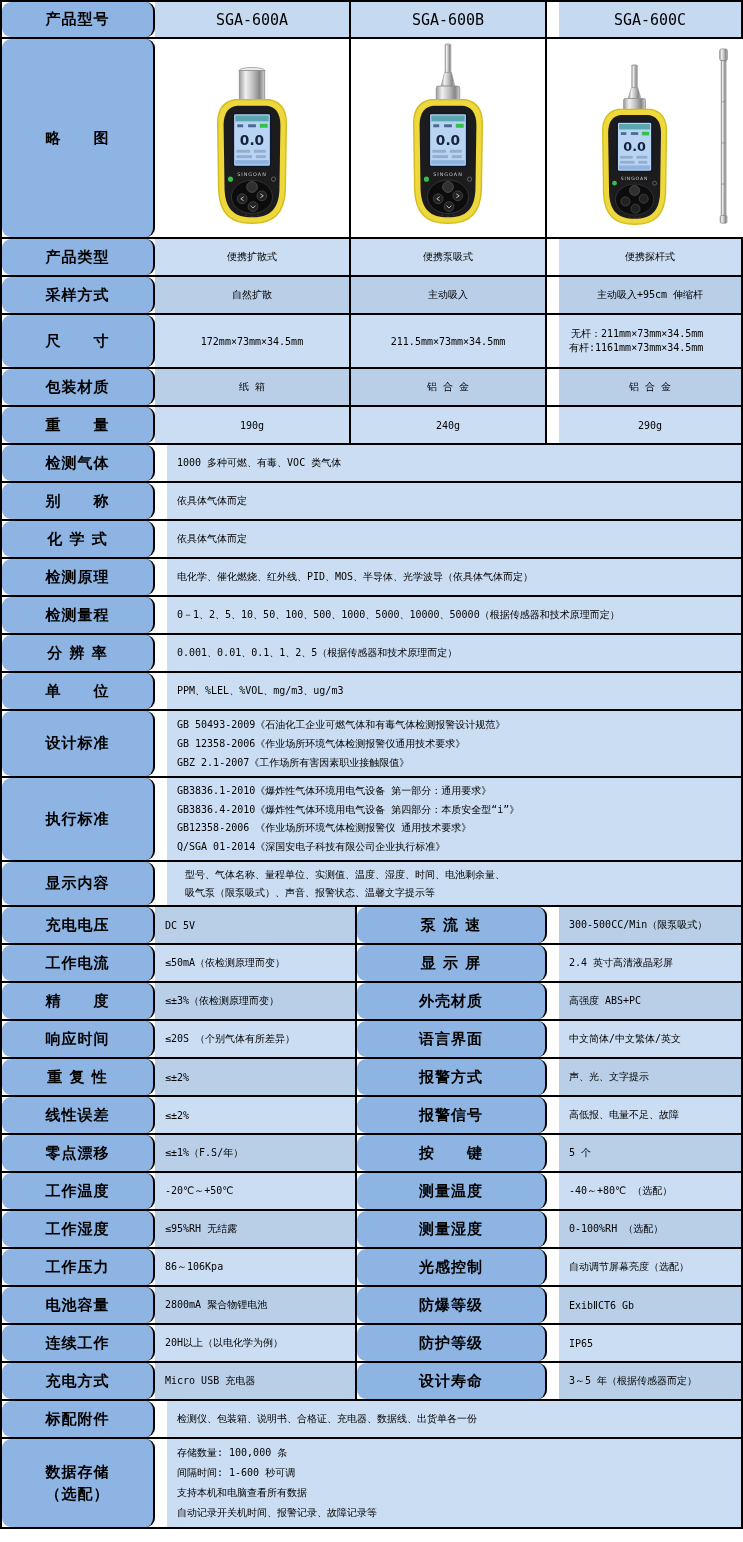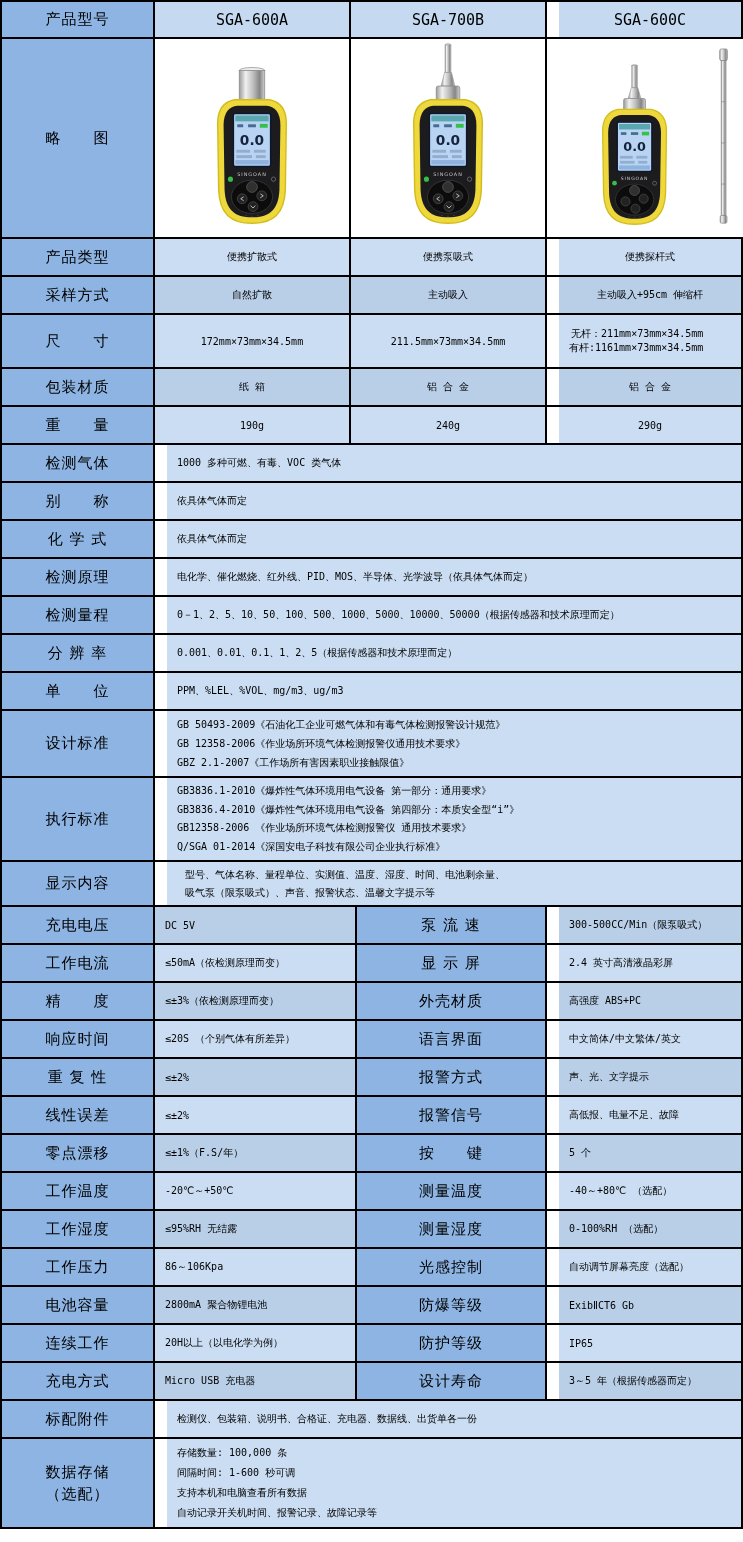--- a/index.html
+++ b/index.html
@@ -18,21 +18,21 @@
   .table{width:743px;border:2px solid var(--border);}
   .row{display:grid;border-bottom:2px solid var(--border);}
   .row:last-child{border-bottom:none;}
   .cols-4{grid-template-columns:153px 196px 196px 1fr;}
   .cols-2{grid-template-columns:153px 1fr;}
   .cols-spec{grid-template-columns:153px 202px 190px 1fr;}
   .c{border-right:2px solid var(--border);display:flex;align-items:center;min-height:36px;}
   .row .c:last-child{border-right:none;margin-left:12px;}
   .lab{
     background:var(--label-bg);justify-content:center;text-align:left;
-    font-weight:normal;font-size:15px;letter-spacing:1px;line-height:1.5;
+    font-weight:bold;font-size:15px;letter-spacing:1px;line-height:1.5;border-radius:9px;
   }
   .val{
     padding:4px 10px;font-size:10px;white-space:pre-line;
     font-family:"DejaVu Sans Mono","DejaVu Sans","Liberation Mono",monospace;
   }
   .ctr{justify-content:center;text-align:center;}
   .lt{background:var(--row-light);}
   .dk{background:var(--row-dark);}
   .hd{background:var(--header-bg);}
   .white{background:#ffffff;}
@@ -60,21 +60,21 @@
       <stop offset="1" stop-color="#d2d2d2"></stop>
     </linearGradient>
   </defs>
 </svg>
 
 <div class="table">
 
   <div class="row cols-4 h-header">
     <div class="c lab">产品型号</div>
     <div class="c hd ctr model">SGA-600A</div>
-    <div class="c hd ctr model">SGA-700B</div>
+    <div class="c hd ctr model">SGA-600B</div>
     <div class="c hd ctr model">SGA-600C</div>
   </div>
 
   <div class="row cols-4 h-sketch">
     <div class="c lab">略　　图</div>
 
     <div class="c white ctr sketch-cell">
       <svg width="192" height="196" viewBox="0 0 196 200">
         <ellipse cx="98" cy="30" rx="13" ry="3" fill="#ececec" stroke="#9a9a9a" stroke-width="0.8"></ellipse>
         <rect x="85" y="30" width="26" height="34" fill="url(#silver)" stroke="#8a8a8a" stroke-width="0.8"></rect>

